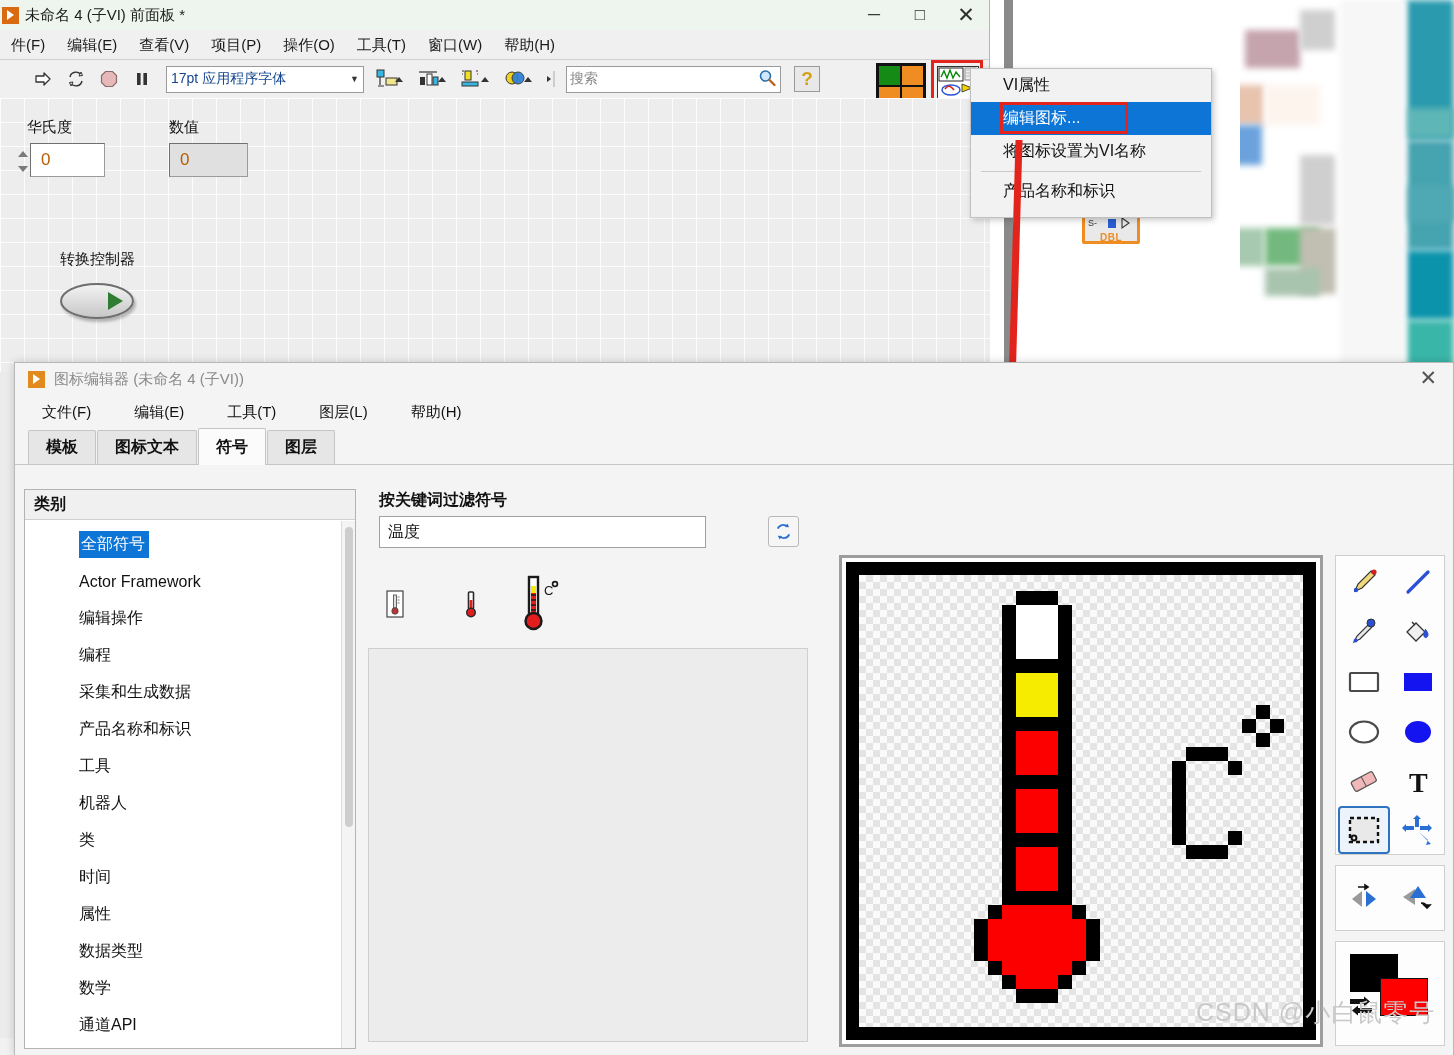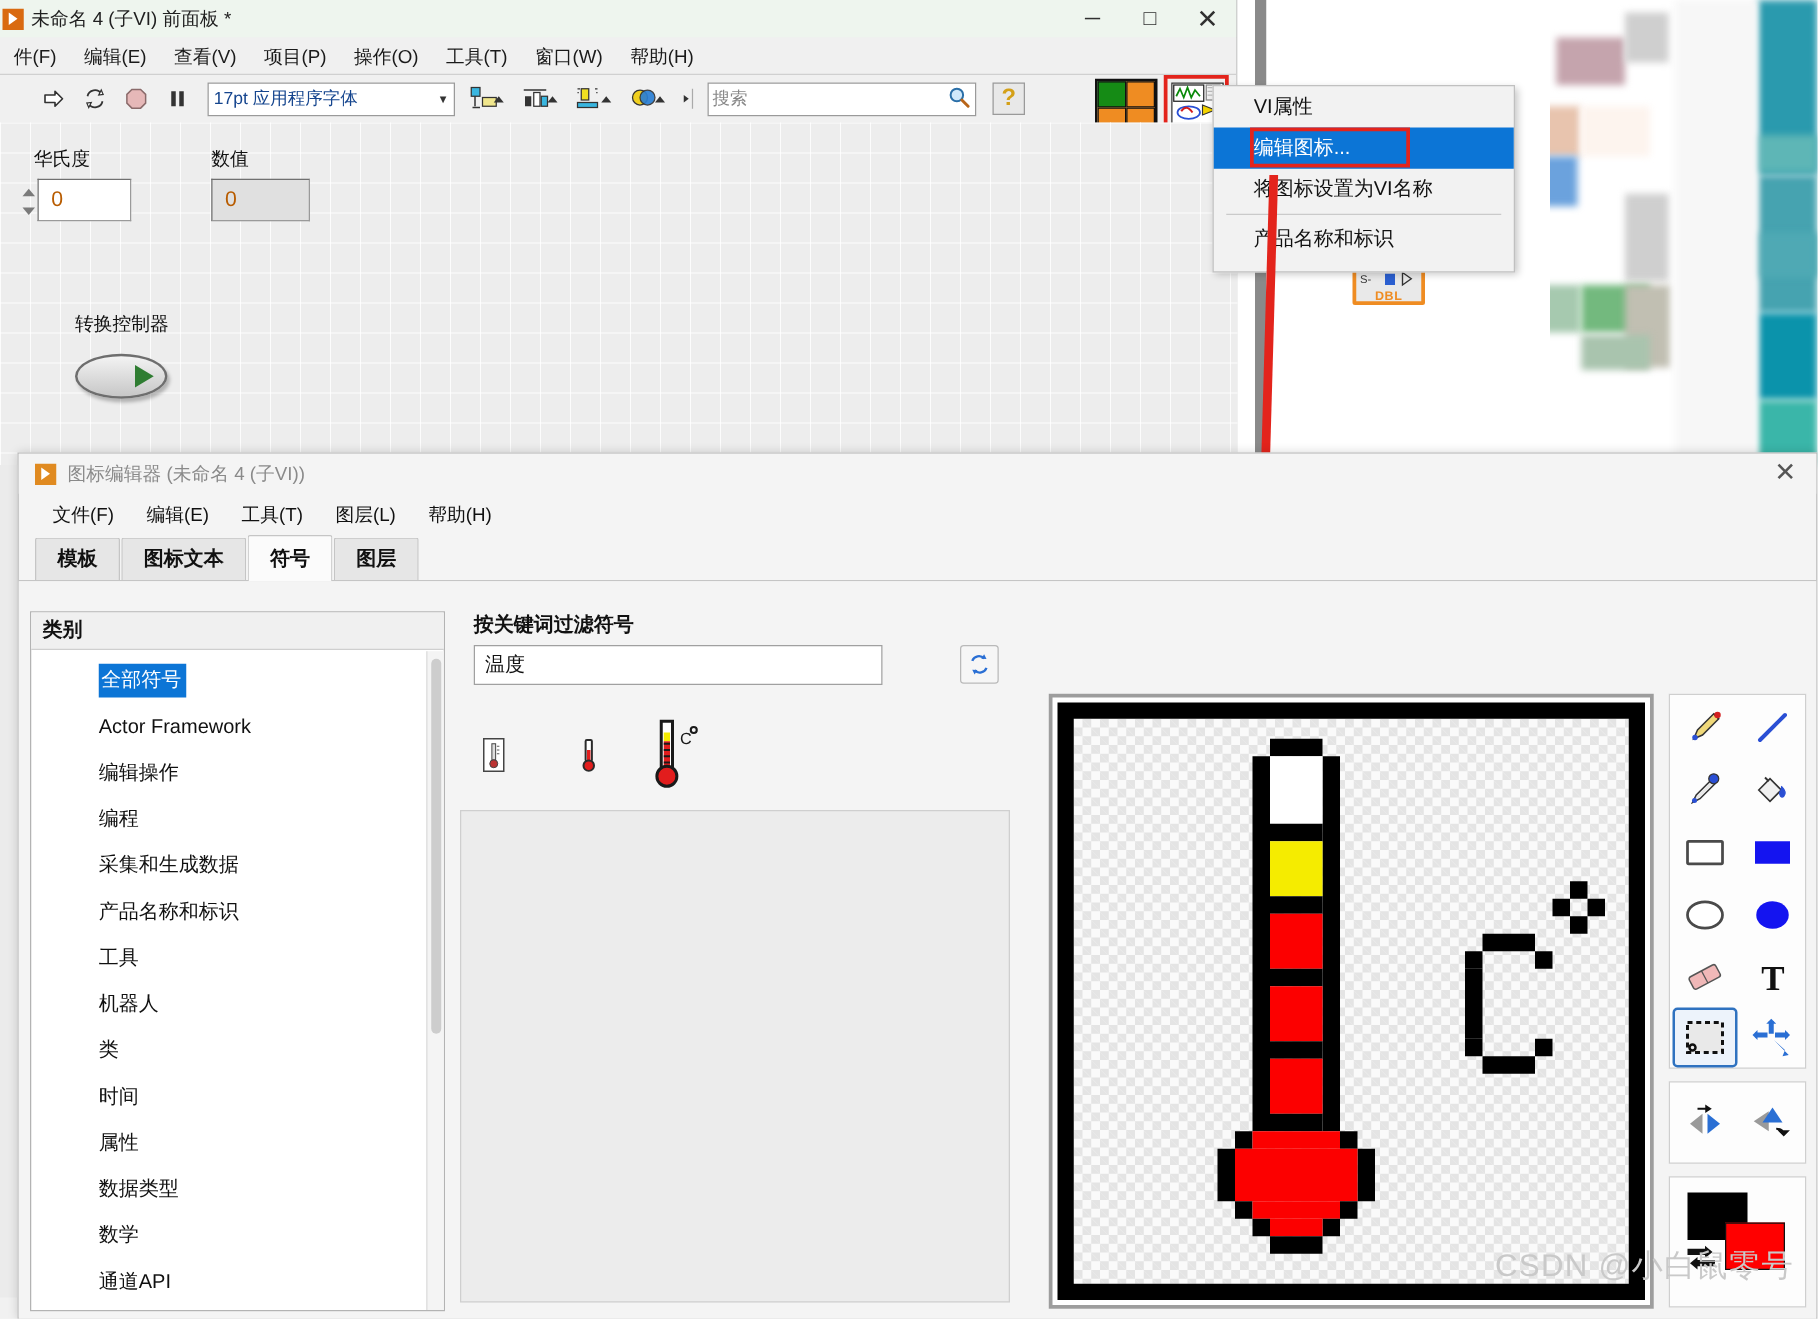--- a/index.html
+++ b/index.html
@@ -183,21 +183,21 @@
   }
   .ie-title .ico:after {
     content: ""; position: absolute; left: 5px; top: 3px;
     border-left: 7px solid #fff; border-top: 5px solid transparent;
     border-bottom: 5px solid transparent;
   }
   .ie-title .txt { font-size: 15px; color: #8a8a8a; }
   .ie-title .x {
     position: absolute; right: 16px; top: 3px; font-size: 21px; color: #555;
   }
-  .ie-menubar { height: 34px; display: flex; align-items: center; padding-left: 14px; }
+  .ie-menubar { height: 34px; display: flex; align-items: center; padding-left: 14px; gap: 17px; }
   .ie-menubar .mi { font-size: 15px; color: #111; padding: 4px 13px; white-space: nowrap; }
 
   .ie-tabs {
     display: flex; align-items: flex-end; padding-left: 13px; height: 36px;
     border-bottom: 1px solid #c5c5c5; position: relative;
   }
   .ie-tab {
     height: 34px; padding: 0 17px; display: flex; align-items: center;
     font-size: 16px; font-weight: bold; color: #111;
     background: #e6e6e6; border: 1px solid #c5c5c5; border-bottom: none;

